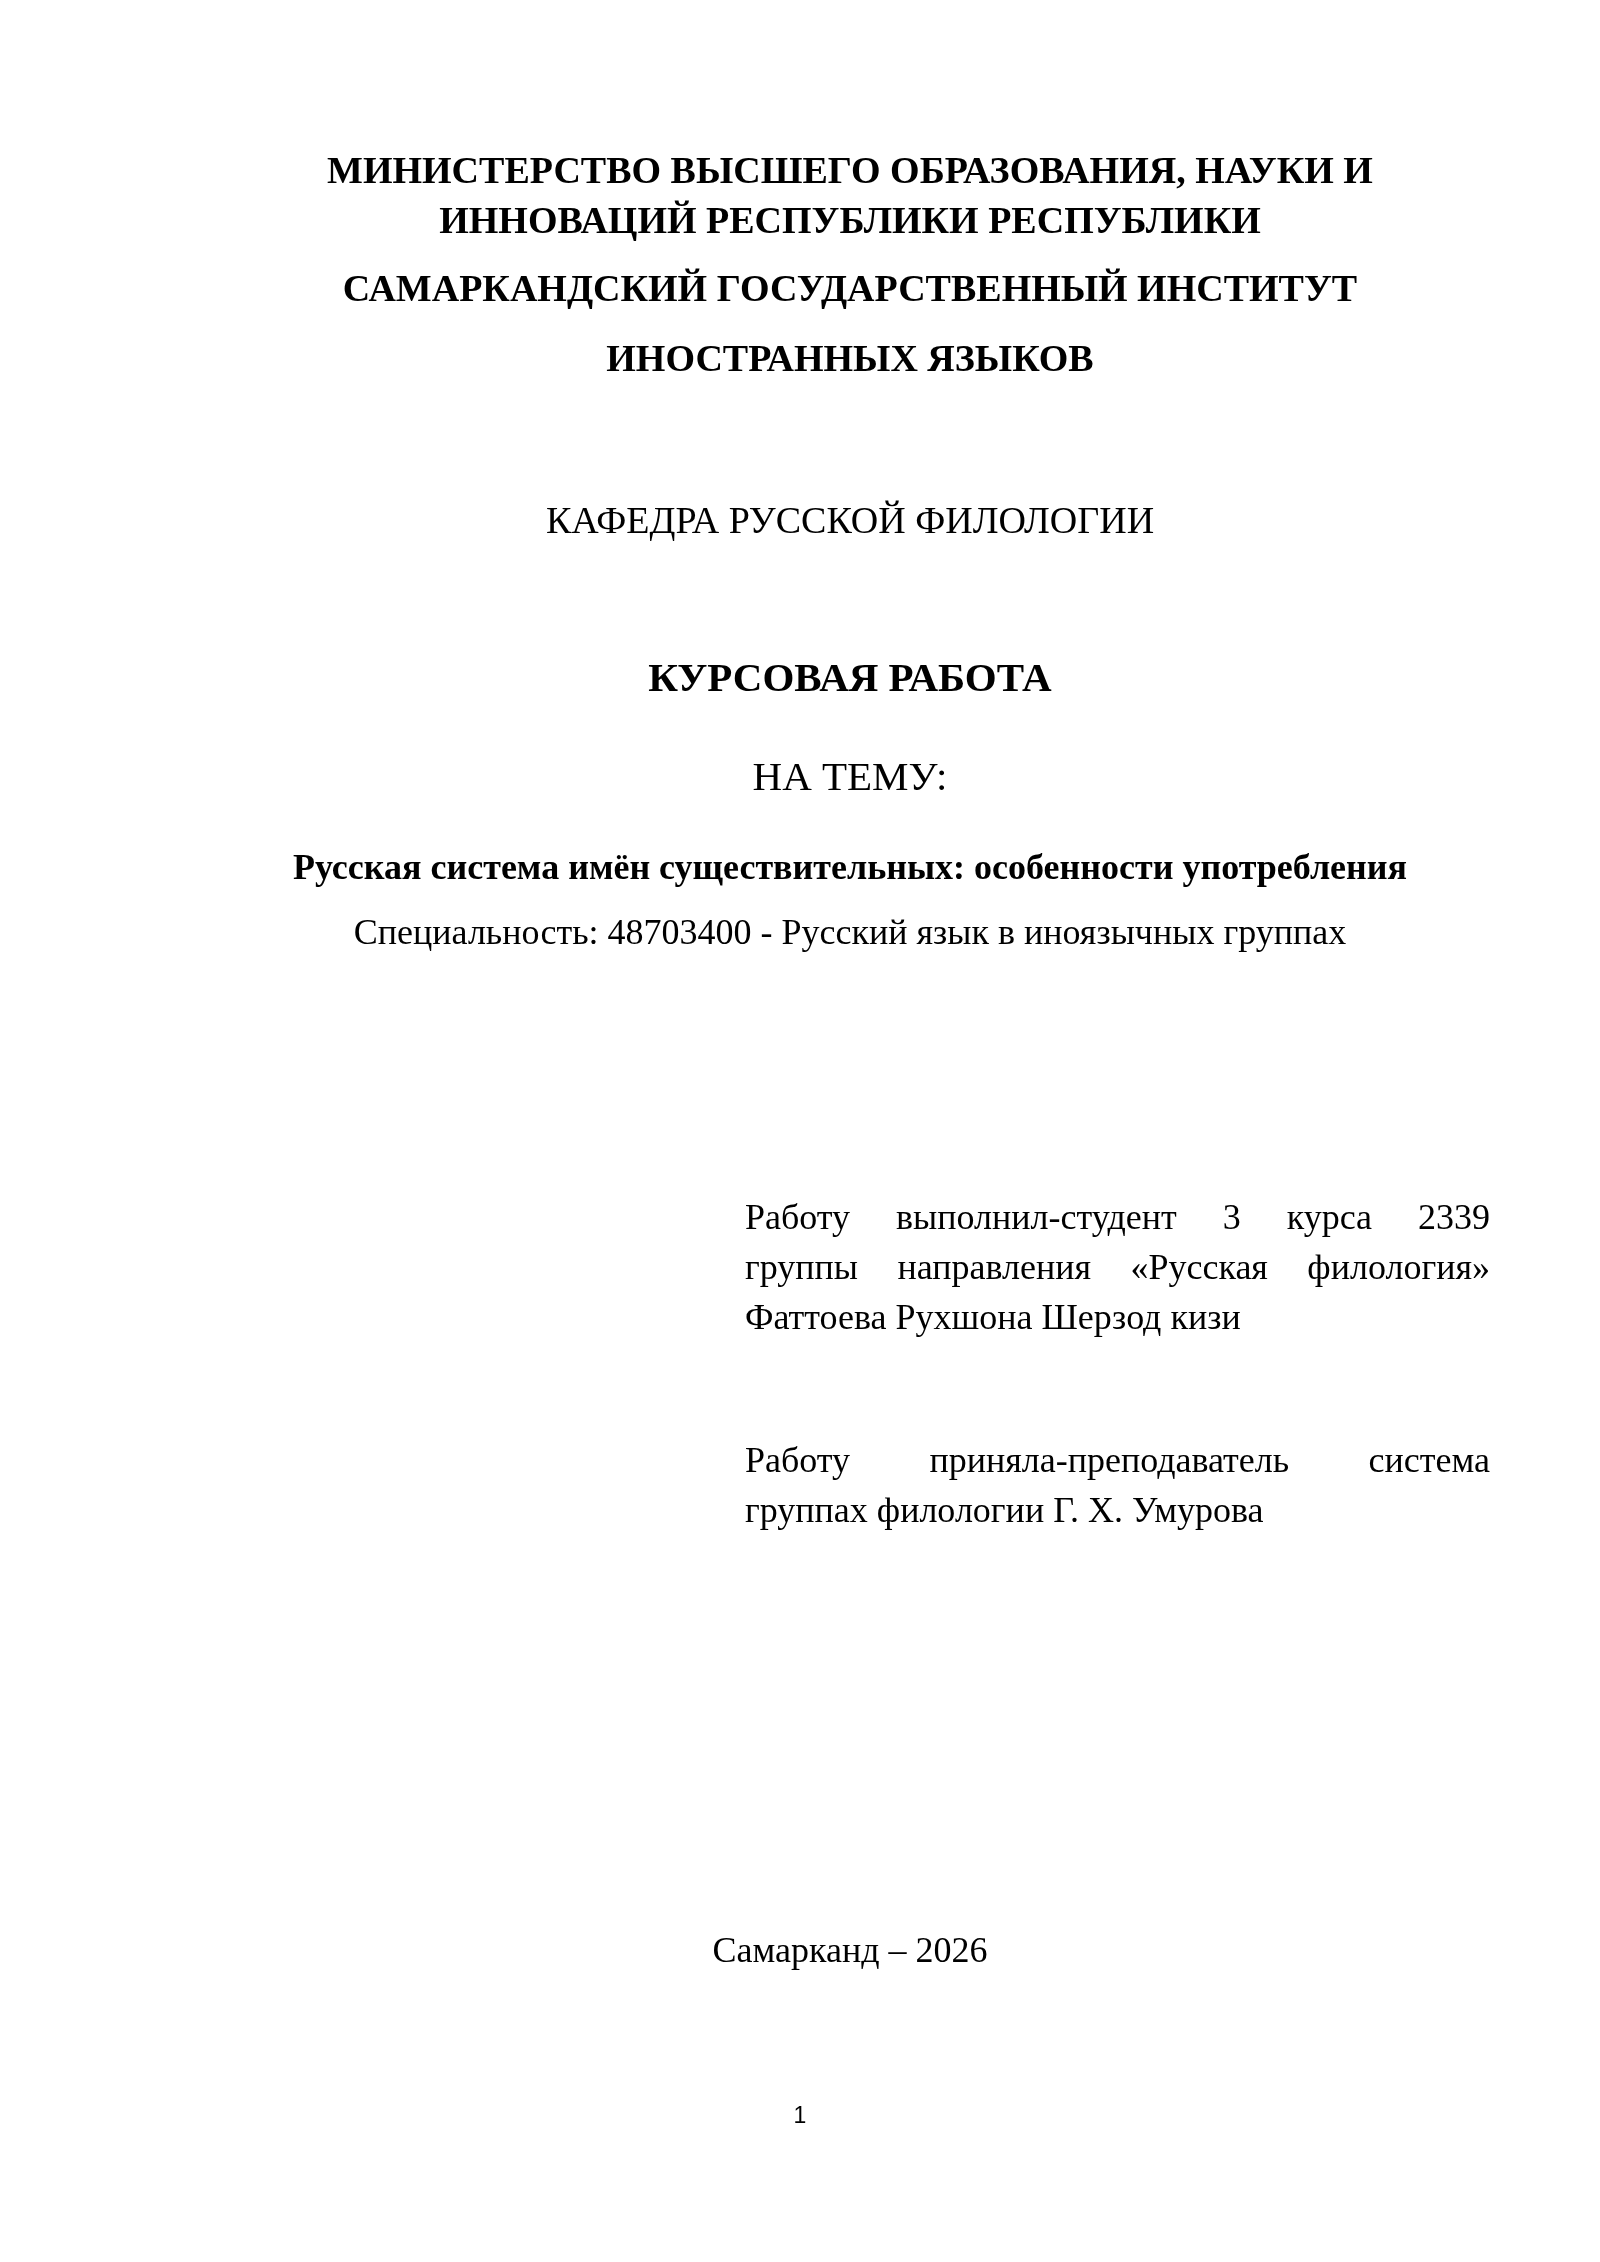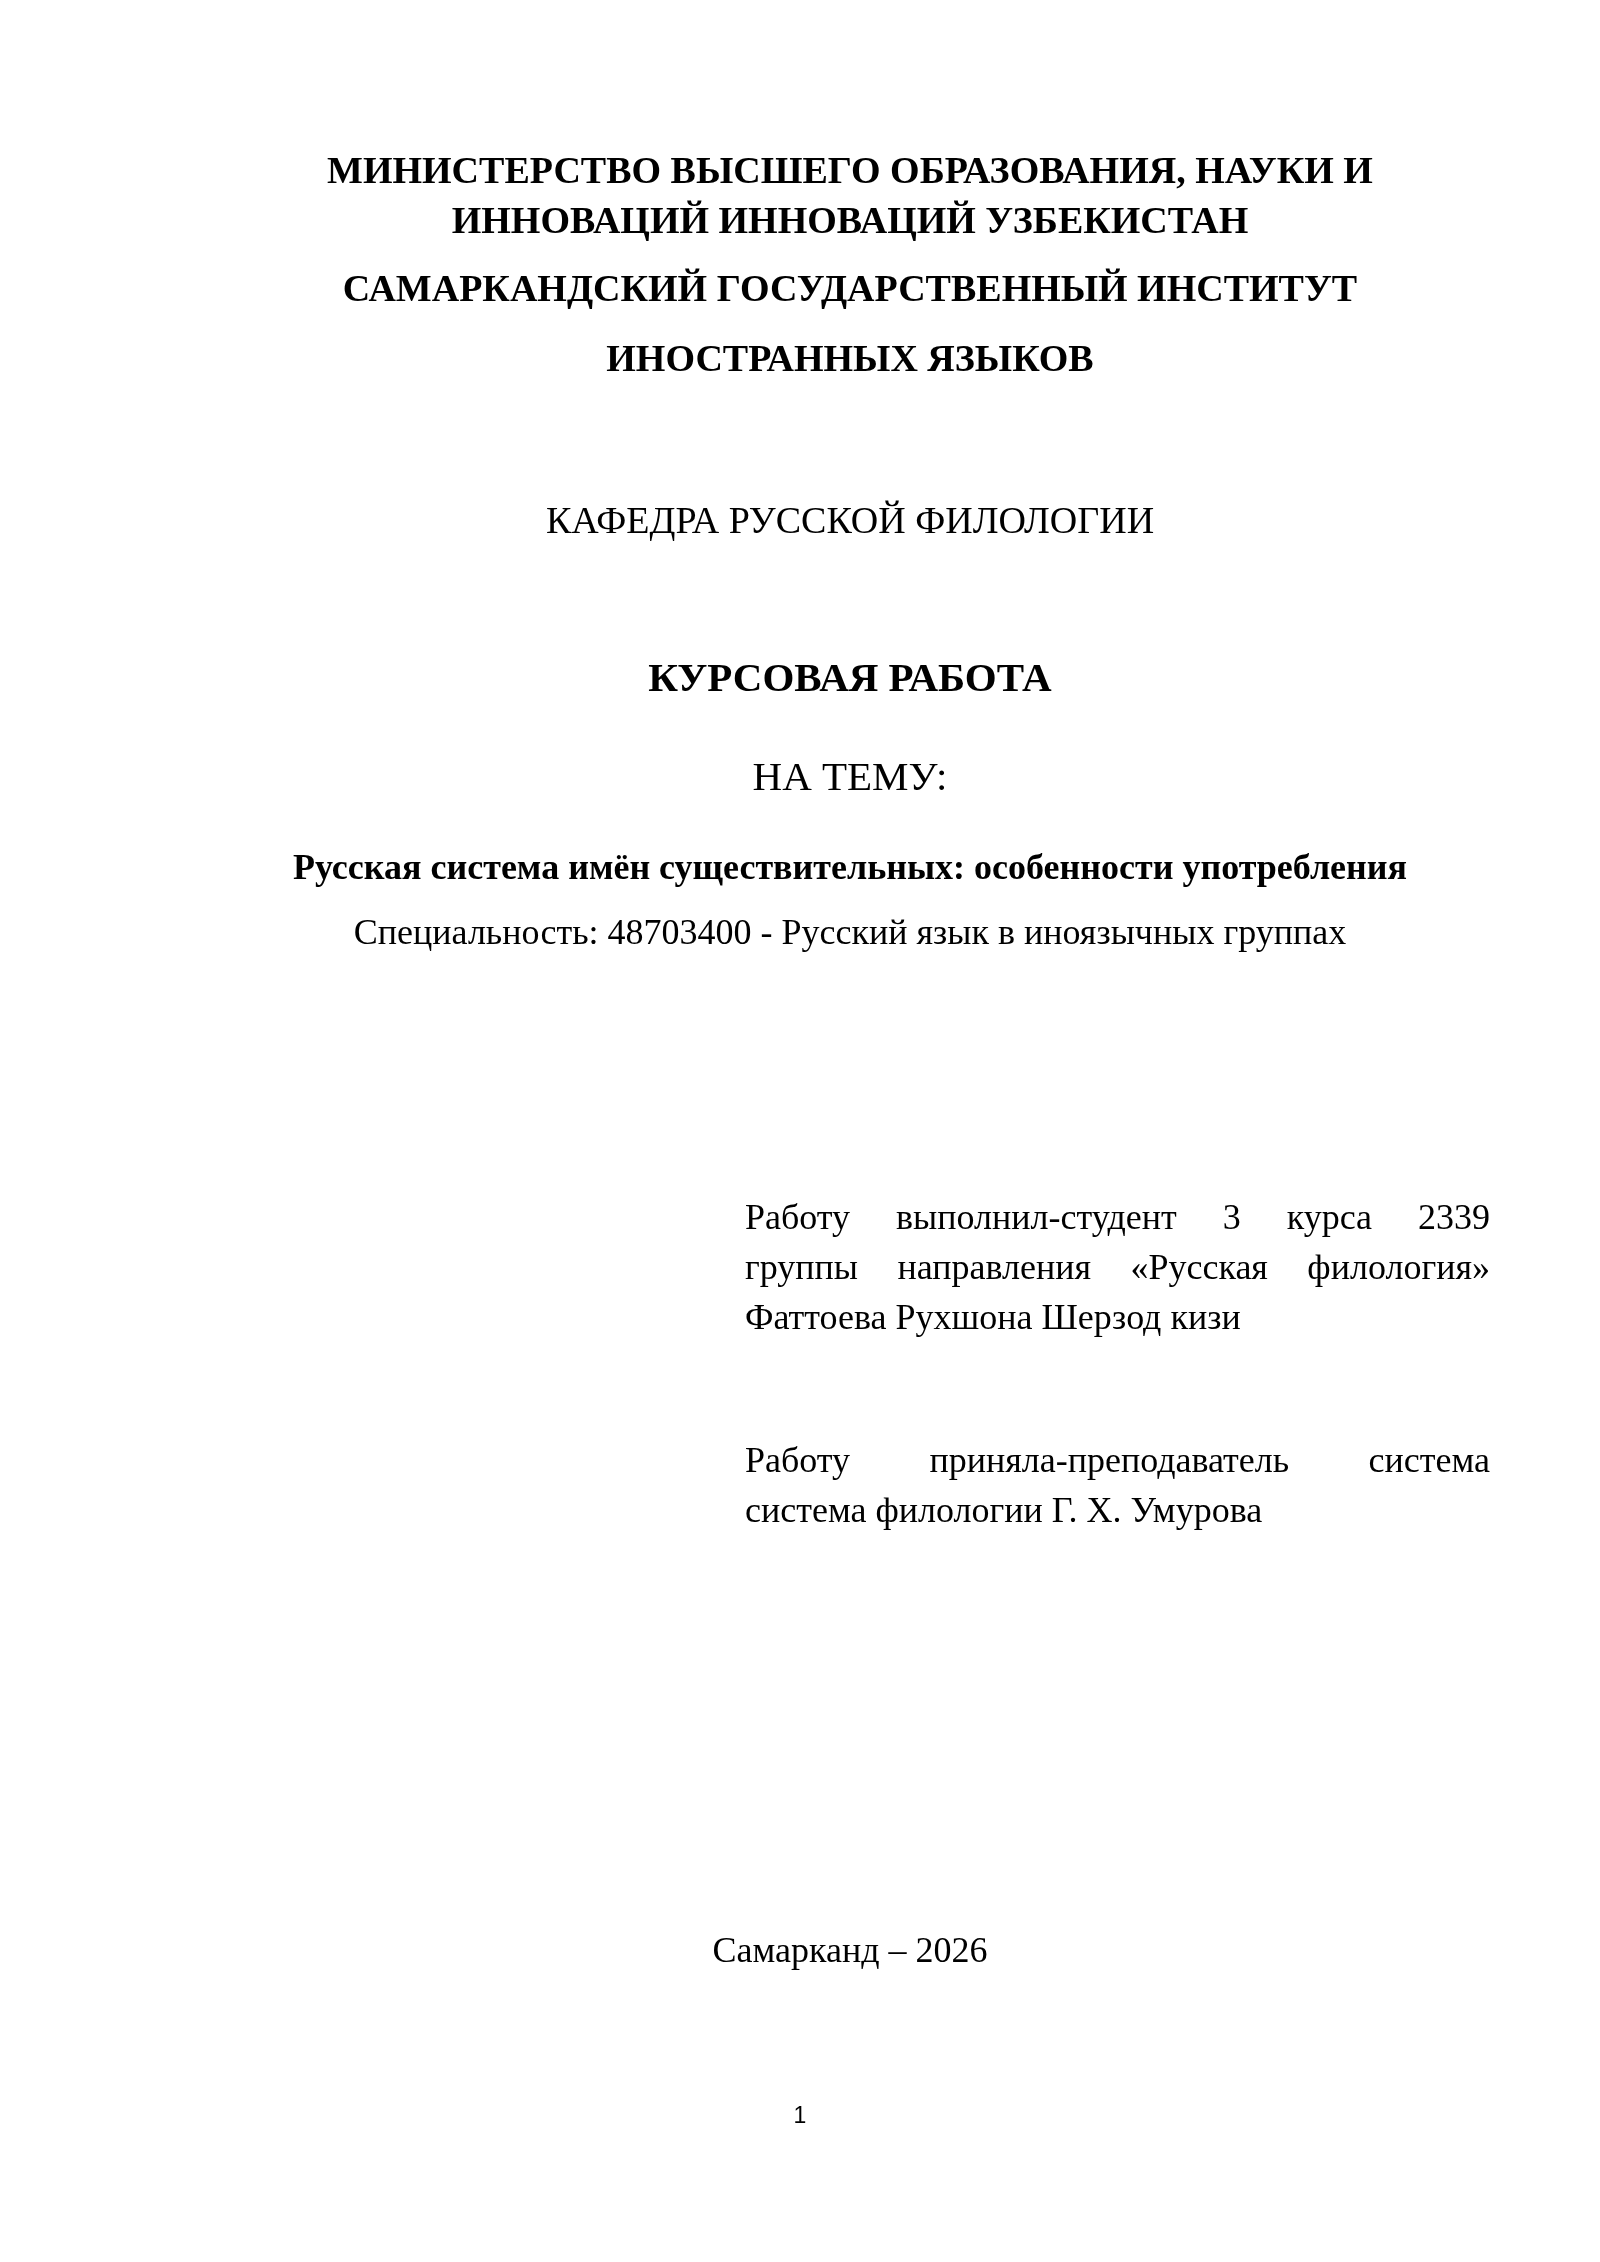--- a/index.html
+++ b/index.html
@@ -48,21 +48,21 @@
       line-height: 28px;
       color: #000000;
     }
   </style>
 </head>
 <body>
 
 <div class="page">
 
   <div class="line bold" style="top:147px">МИНИСТЕРСТВО ВЫСШЕГО ОБРАЗОВАНИЯ, НАУКИ И</div>
-  <div class="line bold" style="top:197px">ИННОВАЦИЙ ИННОВАЦИЙ УЗБЕКИСТАН</div>
+  <div class="line bold" style="top:197px">ИННОВАЦИЙ РЕСПУБЛИКИ РЕСПУБЛИКИ</div>
 
   <div class="line bold" style="top:335px">ИНОСТРАННЫХ ЯЗЫКОВ</div>
   <div class="line bold" style="top:265px">САМАРКАНДСКИЙ ГОСУДАРСТВЕННЫЙ ИНСТИТУТ</div>
 
   <div class="line" style="top:497px">КАФЕДРА РУССКОЙ ФИЛОЛОГИИ</div>
 
   <div class="line bold big" style="top:652px">КУРСОВАЯ РАБОТА</div>
 
   <div class="line big" style="top:751px">НА ТЕМУ:</div>
 
@@ -71,20 +71,20 @@
   <div class="line mid" style="top:909px">Специальность: 48703400 - Русский язык в иноязычных группах</div>
 
   <div class="block" style="top:1192px">
     <div class="jline"><span class="b">Работу выполнил</span><span>-студент 3 курса 2339</span></div>
     <div class="jline">группы направления «Русская филология»</div>
     <div>Фаттоева Рухшона Шерзод кизи</div>
   </div>
 
   <div class="block" style="top:1435px">
     <div class="jline"><span class="b">Работу приняла</span><span>-преподаватель система</span></div>
-    <div>система филологии Г. Х. Умурова</div>
+    <div>группах филологии Г. Х. Умурова</div>
   </div>
 
   <div class="line mid" style="top:1927px">Самарканд – 2026</div>
 
   <div class="pagenum-row" style="top:2101px">1</div>
 
 </div>
 
 </body></html>

